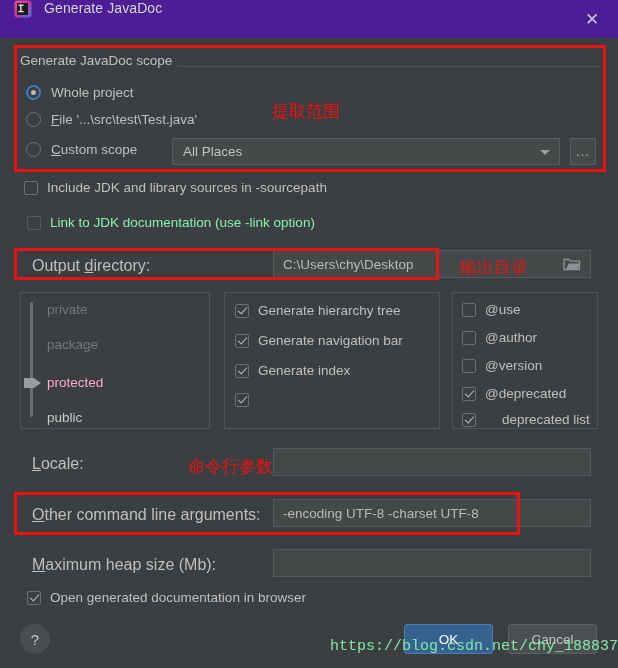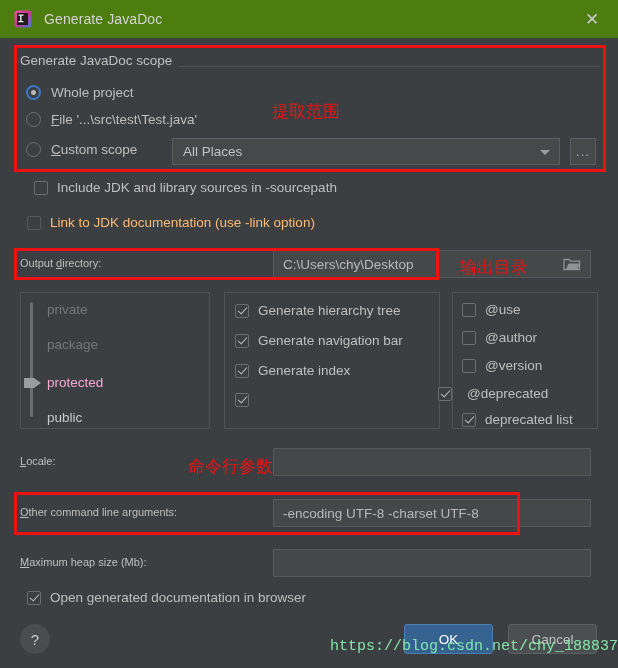--- a/index.html
+++ b/index.html
@@ -6,22 +6,22 @@
   body{
     width:618px;height:668px;overflow:hidden;
     background:#3c3f41;
     font-family:"Liberation Sans","DejaVu Sans",sans-serif;
     font-size:13px;
     color:#bbbbbb;
     position:relative;
   }
   
   .titlebar{
-    height:38px;background:#4d7c0f;position:relative;
-    display:flex;align-items:center;
+    height:38px;background:#4c1d95;position:relative;
+    display:flex;
     border-bottom:1px solid #3c3f41;
   }
   .idea-icon{
     width:18px;height:18px;margin-left:14px;position:relative;flex:0 0 auto;
   }
   .idea-icon svg{display:block;}
   .title-text{
     margin-left:12px;font-size:14px;color:#d4d4d4;letter-spacing:.1px;
   }
   .close-btn{
@@ -54,21 +54,21 @@
   .cbx{
     width:14px;height:14px;box-sizing:border-box;border:1px solid #6b6f71;
     background:#3c3f41;position:relative;flex:0 0 auto;border-radius:2px;
   }
   .cbx.on:after{
     content:"";position:absolute;left:4px;top:0px;width:4px;height:8px;
     border:solid #bdbdbd;border-width:0 1.6px 1.6px 0;transform:rotate(42deg);
   }
   .cbx-row{display:flex;align-items:center;}
   .cbx-label{margin-left:9px;font-size:13.5px;color:#bfbfbf;white-space:nowrap;}
-  .cbx-label.dim{color:#fdba74;}
+  .cbx-label.dim{color:#86efac;}
   .cbx.dim{border-color:#575a5c;}
   
   .combo{
     position:absolute;box-sizing:border-box;border:1px solid #5a5e60;
     background:#45494a;height:27px;display:flex;align-items:center;
     padding-left:10px;color:#c2c2c2;font-size:13.5px;
   }
   .combo .arrow{
     position:absolute;right:9px;top:50%;margin-top:-2px;
     width:0;height:0;border-left:5px solid transparent;border-right:5px solid transparent;
@@ -77,21 +77,21 @@
   .ellipsis-btn{
     position:absolute;box-sizing:border-box;border:1px solid #5a5e60;background:#45494a;
     height:27px;width:26px;display:flex;align-items:center;justify-content:center;
     color:#b0b0b0;font-size:13px;letter-spacing:1px;
   }
   .field{
     position:absolute;box-sizing:border-box;border:1px solid #55595b;
     background:#454849;height:28px;display:flex;align-items:center;
     padding-left:9px;color:#b9b9b9;font-size:13.5px;overflow:hidden;white-space:nowrap;
   }
-  .label-left{position:absolute;color:#bfbfbf;font-size:11px;white-space:nowrap;}
+  .label-left{position:absolute;color:#bfbfbf;font-size:16px;white-space:nowrap;margin-left:12px;}
   
   .panel{
     position:absolute;box-sizing:border-box;border:1px solid #4f5355;background:#3c3f41;
   }
   .vis-track{
     position:absolute;left:30px;top:302px;width:3px;height:115px;background:#6a6e70;border-radius:2px;
   }
   .vis-marker{
     position:absolute;left:23px;top:374px;width:0;height:0;
   }
@@ -167,21 +167,21 @@
 
   <div class="combo" style="left:172px;top:138px;width:388px;">
     <span>All Places</span>
     <span class="arrow"></span>
   </div>
   <div class="ellipsis-btn" style="left:570px;top:138px;">...</div>
 
   <div class="redbox" style="left:14px;top:45px;width:592px;height:127px;"></div>
   <span class="redtext" style="left:272px;top:100px;">提取范围</span>
 
-  <div class="cbx-row" style="position:absolute;left:34px;top:180px;">
+  <div class="cbx-row" style="position:absolute;left:24px;top:180px;">
     <span class="cbx"></span>
     <span class="cbx-label">Include JDK and library sources in -sourcepath</span>
   </div>
   <div class="cbx-row" style="position:absolute;left:27px;top:215px;">
     <span class="cbx dim"></span>
     <span class="cbx-label dim">Link to JDK documentation (use -link option)</span>
   </div>
 
   <span class="label-left" style="left:20px;top:257px;">Output <span class="mn">d</span>irectory:</span>
   <div class="field" style="left:273px;top:250px;width:318px;">
@@ -231,25 +231,25 @@
     <span class="cbx-label">@use</span>
   </div>
   <div class="cbx-row" style="position:absolute;left:462px;top:330px;">
     <span class="cbx"></span>
     <span class="cbx-label">@author</span>
   </div>
   <div class="cbx-row" style="position:absolute;left:462px;top:358px;">
     <span class="cbx"></span>
     <span class="cbx-label">@version</span>
   </div>
-  <div class="cbx-row" style="position:absolute;left:438px;top:386px;gap:6px;">
+  <div class="cbx-row" style="position:absolute;left:462px;top:386px;">
     <span class="cbx on"></span>
     <span class="cbx-label">@deprecated</span>
   </div>
-  <div class="cbx-row" style="position:absolute;left:462px;top:412px;">
+  <div class="cbx-row" style="position:absolute;left:462px;top:412px;gap:17px;">
     <span class="cbx on"></span>
     <span class="cbx-label">deprecated list</span>
   </div>
 
   <span class="label-left" style="left:20px;top:455px;"><span class="mn">L</span>ocale:</span>
   <div class="field" style="left:273px;top:448px;width:318px;">
     <span></span>
   </div>
 
   <span class="label-left" style="left:20px;top:506px;"><span class="mn">O</span>ther command line arguments:</span>

